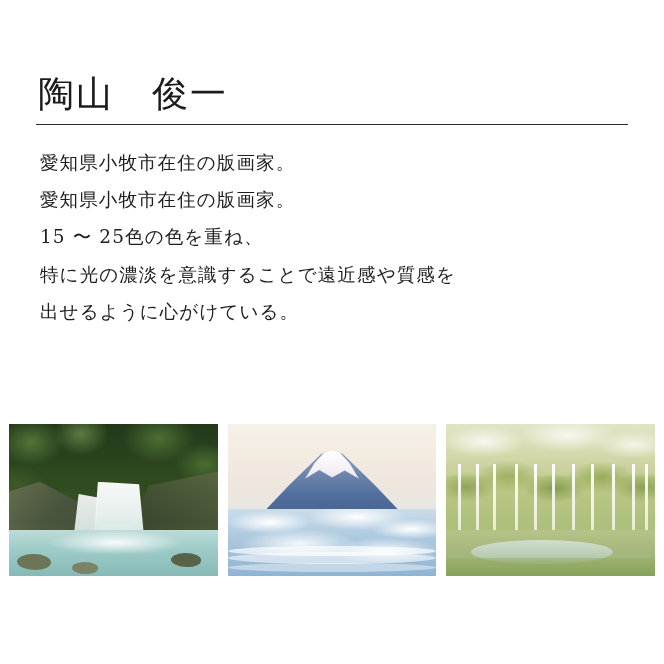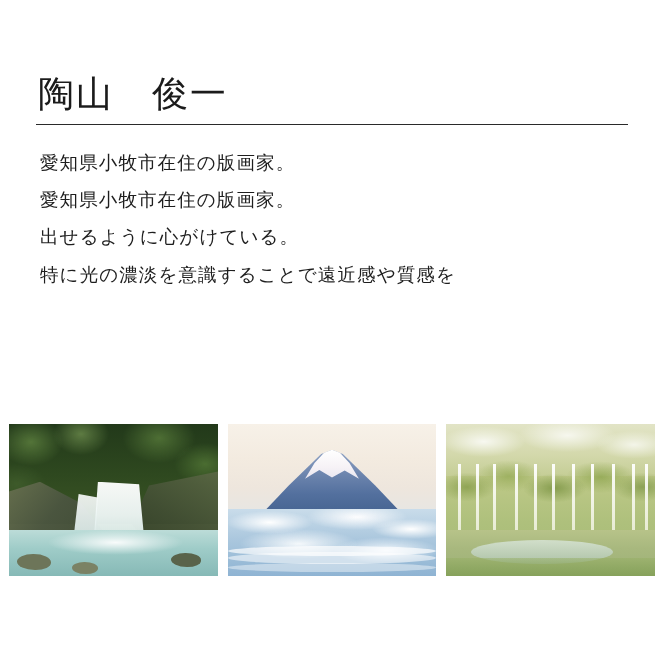--- a/index.html
+++ b/index.html
@@ -221,22 +221,23 @@
 <div class="page">
 
   <div class="title-block">
     <div class="artist-name">陶山　俊一</div>
     <div class="title-rule"></div>
   </div>
 
   <div class="description">
     <p>愛知県小牧市在住の版画家。</p>
     <p>愛知県小牧市在住の版画家。</p>
+    <p>15 〜 25色の色を重ね、</p>
+    <p>特に光の濃淡を意識することで遠近感や質感を</p>
     <p>出せるように心がけている。</p>
-    <p>特に光の濃淡を意識することで遠近感や質感を</p>
   </div>
 
   <div class="image-strip">
 
     <div class="artwork art-waterfall">
       <div class="wf-darkwood"></div>
       <div class="wf-rockleft"></div>
       <div class="wf-rockright"></div>
       <div class="wf-fall2"></div>
       <div class="wf-fall"></div>

